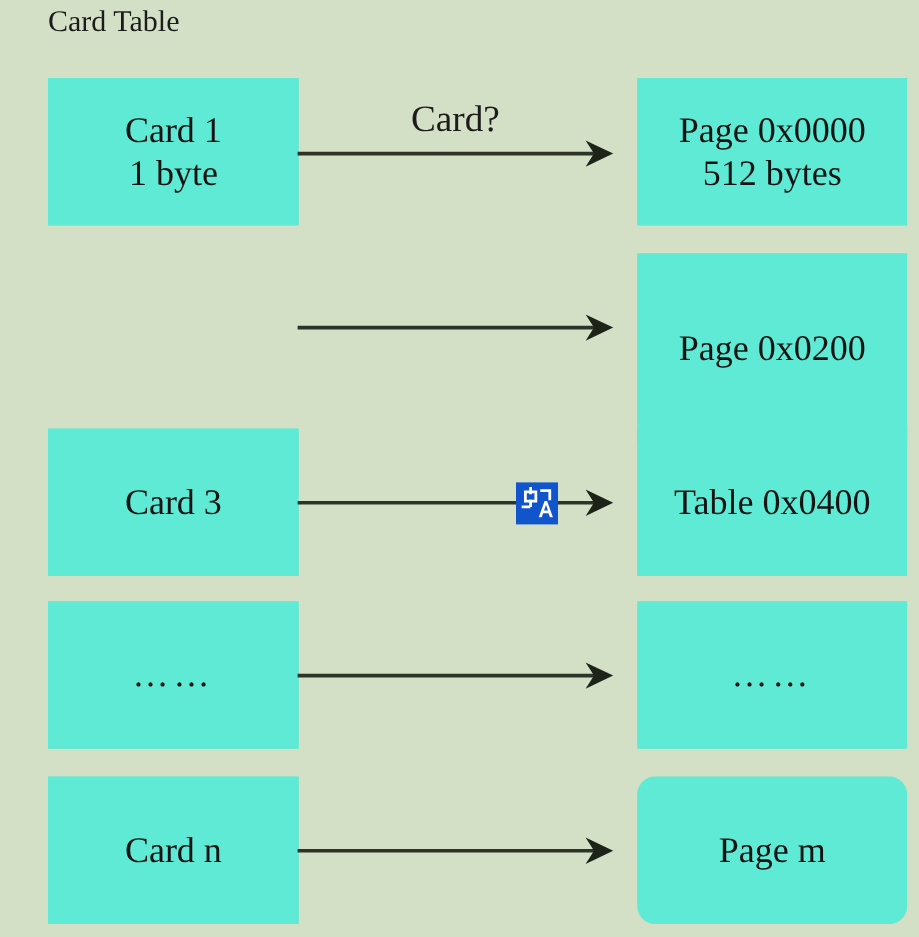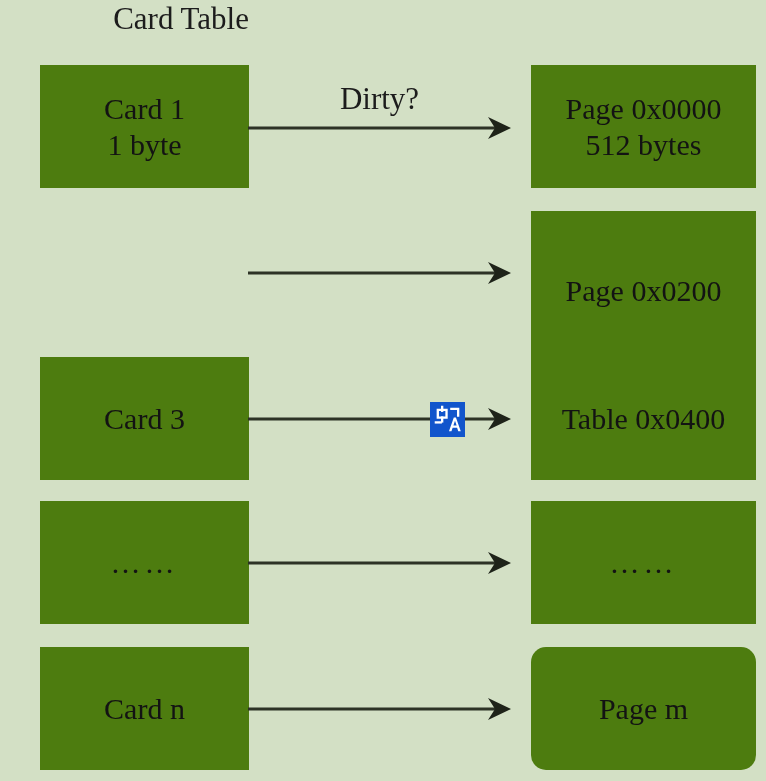--- a/index.html
+++ b/index.html
@@ -15,32 +15,32 @@
     position: relative;
   }
   #diagram {
     position: absolute;
     left: 0; top: 0;
     width: 766px;
     height: 781px;
   }
   .col-header {
     position: absolute;
-    text-align: right;
+    text-align: left;
     color: #1c1c1c;
-    font-size: 31px;
+    font-size: 25px;
     line-height: 34px;
     white-space: nowrap;
   }
   #header-left  { left: 40px;  top: 2px;  width: 209px; }
   #header-right { left: 511px; top: 2px;  width: 225px; }
 
   .cell {
     position: absolute;
-    background: #4d7c0f;
+    background: #5eead4;
     color: #131313;
     display: flex;
     flex-direction: column;
     align-items: center;
     justify-content: center;
     font-size: 30px;
     line-height: 36px;
     text-align: center;
     box-sizing: border-box;
   }
@@ -91,21 +91,21 @@
 <div id="diagram">
 
   <div class="col-header" id="header-left">Card Table</div>
 
 
   <div class="cell left-cell" style="top:65px; height:123px;">
     <span>Card 1</span>
     <span class="line2">1 byte</span>
   </div>
 
-  <div class="edge-label" style="left:248px; top:82px; width:263px;">Dirty?</div>
+  <div class="edge-label" style="left:248px; top:82px; width:263px;">Card?</div>
 
   <div class="arrow-row" style="top:108px;">
     <svg viewBox="0 0 263 40" xmlns="http://www.w3.org/2000/svg">
       <line x1="0" y1="20" x2="248" y2="20" stroke="#2d3326" stroke-width="3"></line>
       <path d="M 240 9 L 263 20 L 240 31 L 247 20 Z" fill="#1e2319"></path>
     </svg>
   </div>
 
   <div class="cell right-cell" style="top:65px; height:123px;">
     <span>Page 0x0000</span>

